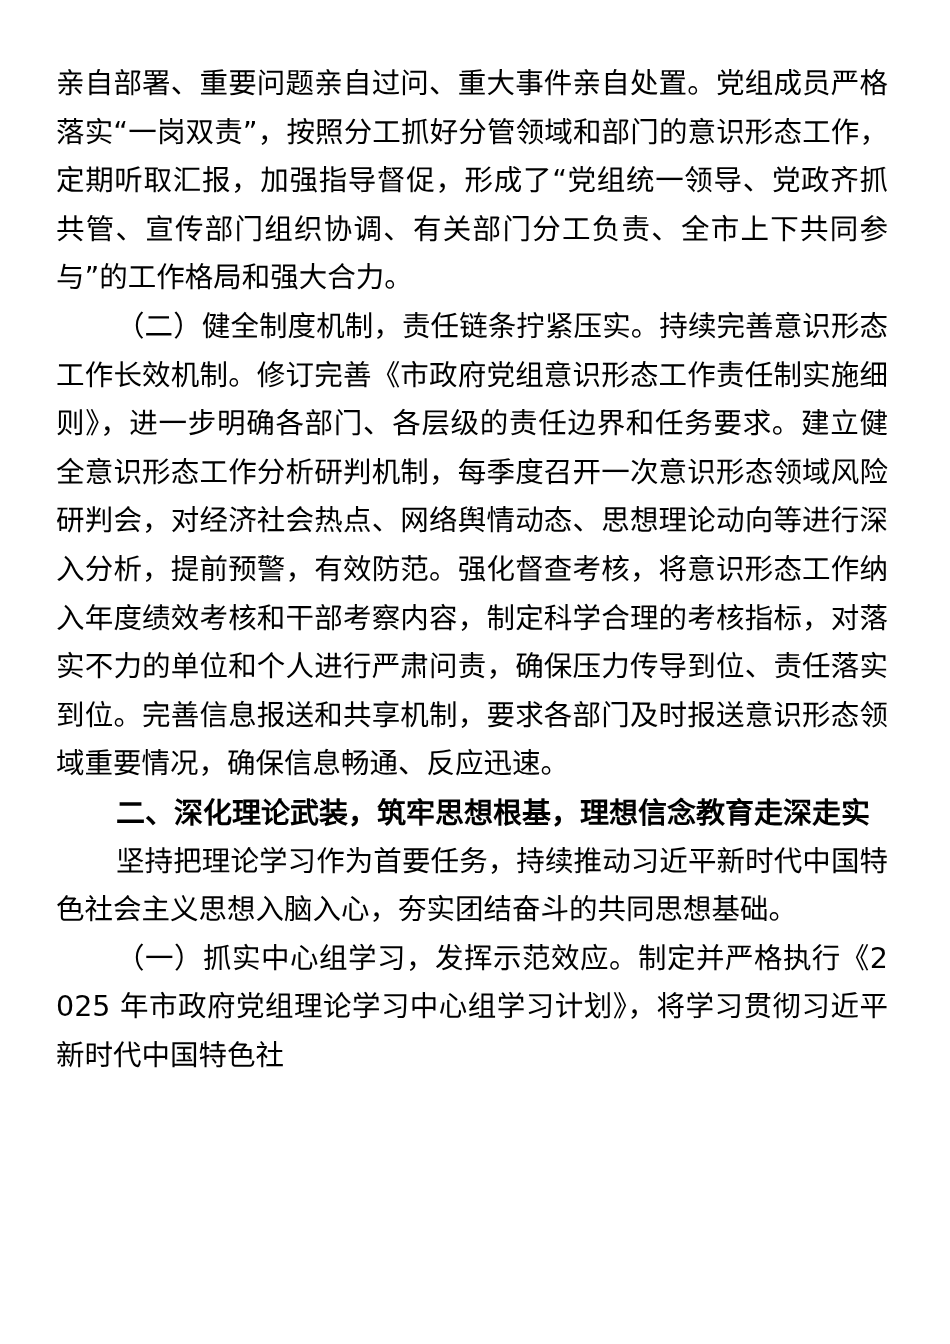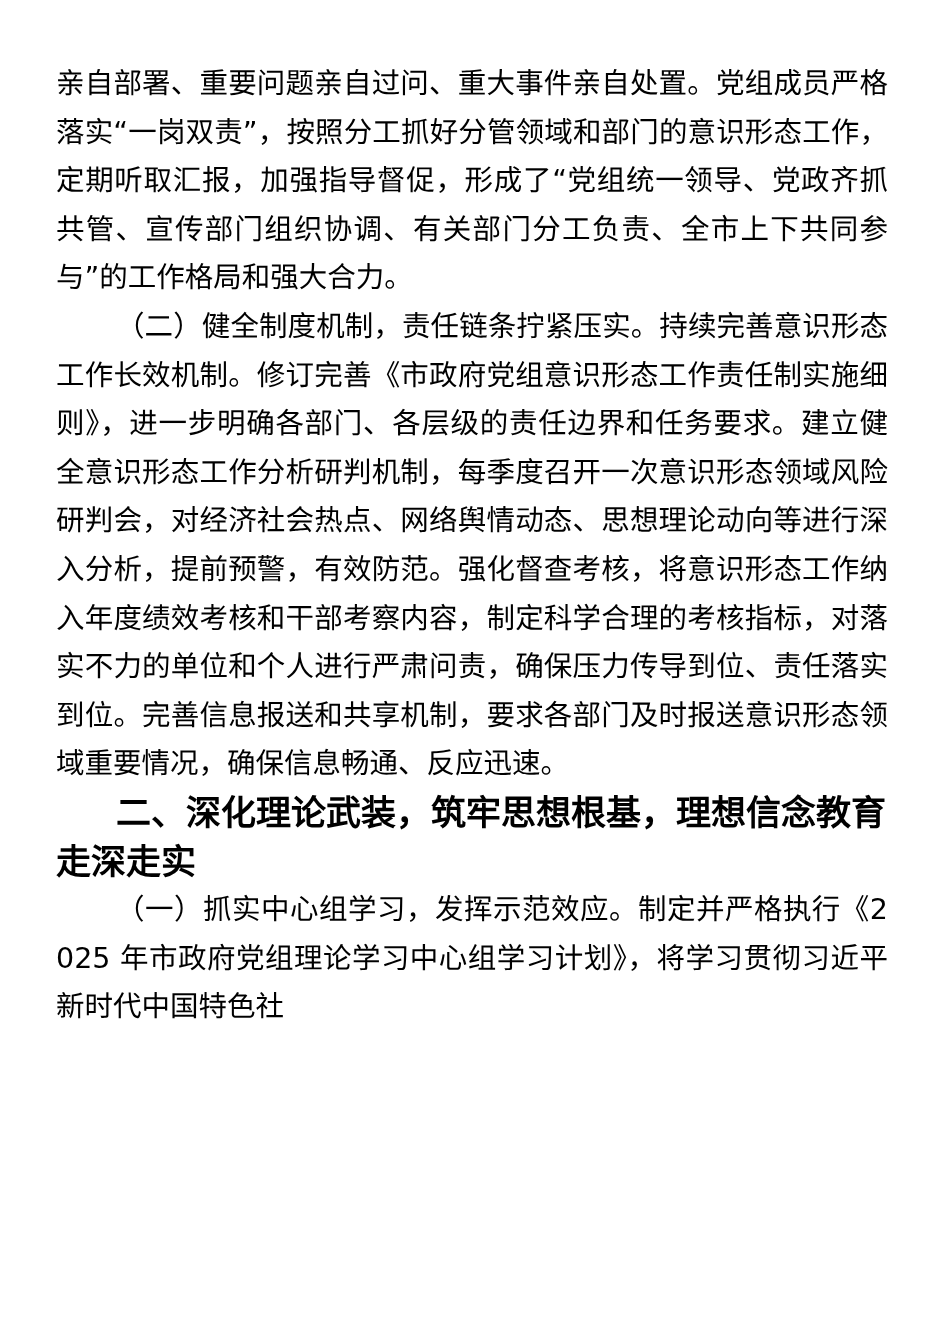--- a/index.html
+++ b/index.html
@@ -36,35 +36,36 @@
   p.continued {
     text-indent: 0;
   }
   p.indented {
     text-indent: 60px;
   }
   p.section-heading {
     text-indent: 60px;
     font-family: "DejaVu Serif", "Liberation Serif", serif;
     font-weight: 700;
-    font-size: 35px;
+    font-size: 29px;
     line-height: 48.6px;
     text-align: left;
   }
 </style>
 </head>
 <body>
 
 <div class="page">
   <div class="doc-body">
 
     <p class="continued">亲自部署、重要问题亲自过问、重大事件亲自处置。党组成员严格落实“一岗双责”，按照分工抓好分管领域和部门的意识形态工作，定期听取汇报，加强指导督促，形成了“党组统一领导、党政齐抓共管、宣传部门组织协调、有关部门分工负责、全市上下共同参与”的工作格局和强大合力。</p>
 
     <p class="indented">（二）健全制度机制，责任链条拧紧压实。持续完善意识形态工作长效机制。修订完善《市政府党组意识形态工作责任制实施细则》，进一步明确各部门、各层级的责任边界和任务要求。建立健全意识形态工作分析研判机制，每季度召开一次意识形态领域风险研判会，对经济社会热点、网络舆情动态、思想理论动向等进行深入分析，提前预警，有效防范。强化督查考核，将意识形态工作纳入年度绩效考核和干部考察内容，制定科学合理的考核指标，对落实不力的单位和个人进行严肃问责，确保压力传导到位、责任落实到位。完善信息报送和共享机制，要求各部门及时报送意识形态领域重要情况，确保信息畅通、反应迅速。</p>
 
 
     <p class="section-heading">二、深化理论武装，筑牢思想根基，理想信念教育走深走实</p>
 
+    <p class="indented">坚持把理论学习作为首要任务，持续推动习近平新时代中国特色社会主义思想入脑入心，夯实团结奋斗的共同思想基础。</p>
 
     <p class="indented">（一）抓实中心组学习，发挥示范效应。制定并严格执行《2025 年市政府党组理论学习中心组学习计划》，将学习贯彻习近平新时代中国特色社</p>
 
   </div>
 </div>
 
 </body></html>

